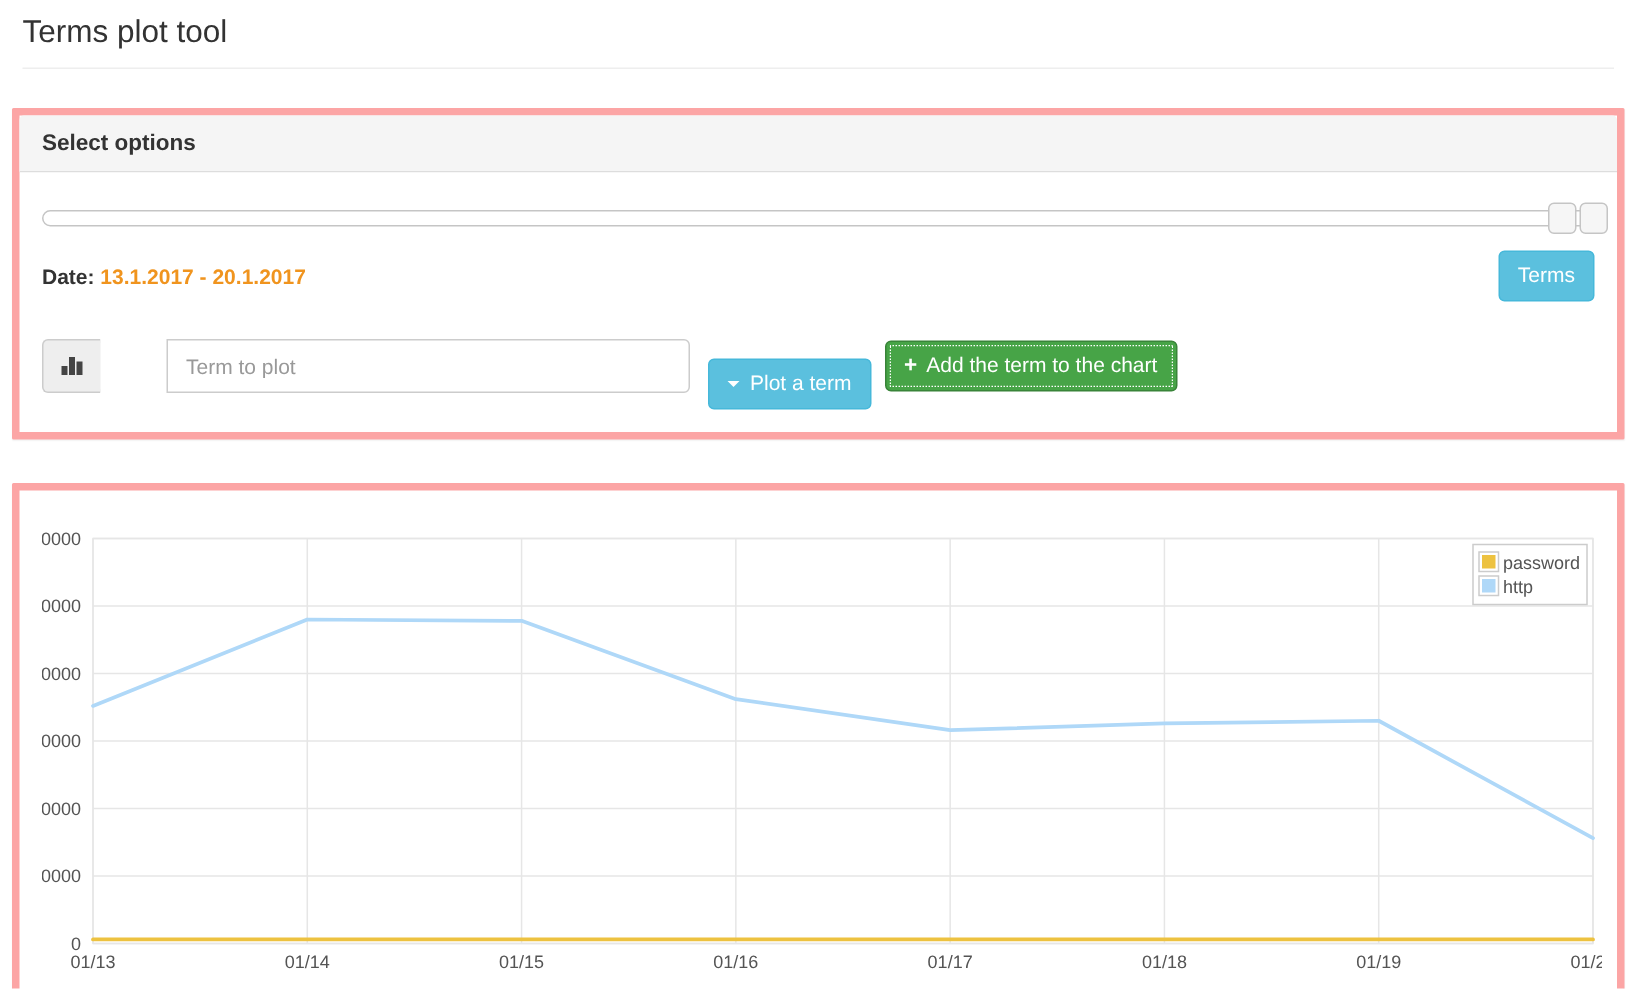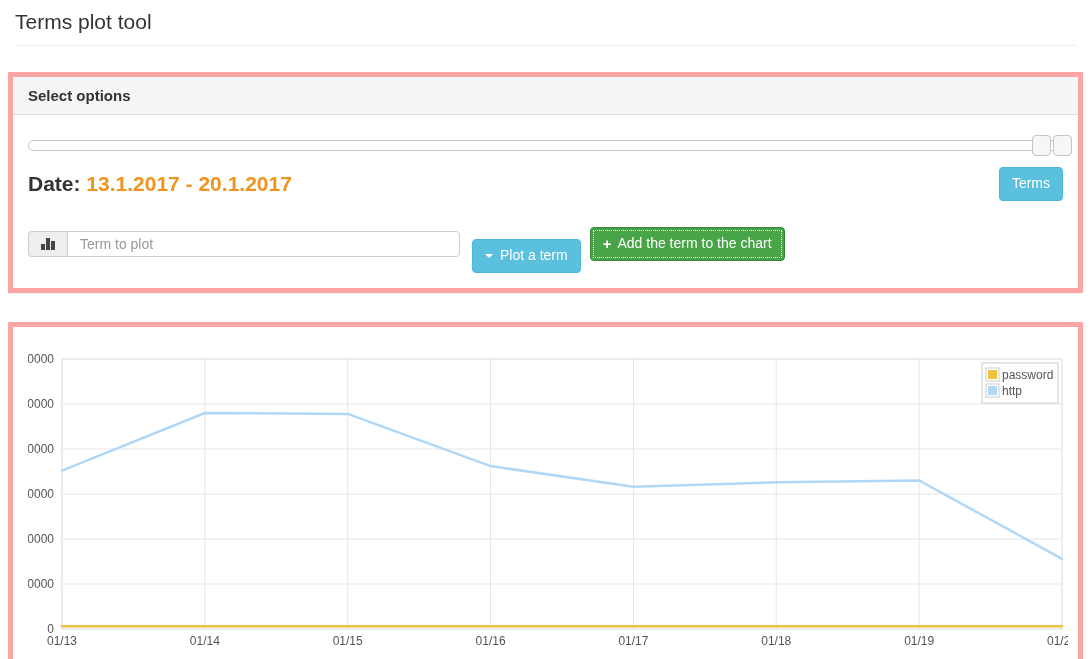--- a/index.html
+++ b/index.html
@@ -35,43 +35,43 @@
   }
   .slider-handle {
     position: absolute; top: -6px; width: 19px; height: 21px;
     background: #f6f6f6; border: 1px solid #c5c5c5; border-radius: 4px;
     cursor: ew-resize;
   }
   .slider-handle.start { right: 11px; }
   .slider-handle.end   { right: -10px; }
 
   .date-row { display: flex; justify-content: space-between; align-items: center; margin-bottom: 14px; }
-  .date-text { font-size: 21px; }
+  .date-text { font-size: 14px; }
   .date-text .lbl { font-weight: 700; color: #333; }
   .date-text .val { font-weight: 700; color: #f0941e; }
 
   .btn {
     display: inline-flex; align-items: center; justify-content: center;
     height: 34px; padding: 6px 12px; font-size: 14px; line-height: 1.42;
     border-radius: 4px; color: #fff; cursor: pointer;
     border: 1px solid transparent; font-family: inherit; white-space: nowrap;
   }
   .btn-info    { background: #5bc0de; border-color: #46b8da; }
   .btn-success { background: #47a447; border-color: #398439; outline: 1px dotted #fff; outline-offset: -4px; }
 
   .term-row { display: flex; align-items: center; }
   .input-group { display: flex; width: 432px; }
   .input-addon {
     display: flex; align-items: center; justify-content: center;
     width: 39px; background: #eee; border: 1px solid #ccc; border-right: 0;
     border-radius: 4px 0 0 4px; color: #444;
   }
   .term-input {
-    flex: 1; height: 26px; border: 1px solid #ccc; border-radius: 0 4px 4px 0;
-    padding: 6px 12px; font-size: 14px; color: #555; font-family: inherit;
+    flex: 1; height: 36px; border: 1px solid #ccc; border-radius: 0 4px 4px 0;
+    padding: 6px 12px; font-size: 14px; color: #555; font-family: inherit; margin-left: 44px;
   }
   .term-input::placeholder { color: #999; }
   .btn-plot { margin-left: 12px; margin-top: 24px; }
   .btn-add  { margin-left: 9px; }
   .caret-down {
     display: inline-block; width: 0; height: 0; margin-right: 7px;
     border-left: 4px solid transparent; border-right: 4px solid transparent;
     border-top: 4px solid #fff;
   }
   .plus { font-weight: 700; font-size: 15px; margin-right: 6px; }

